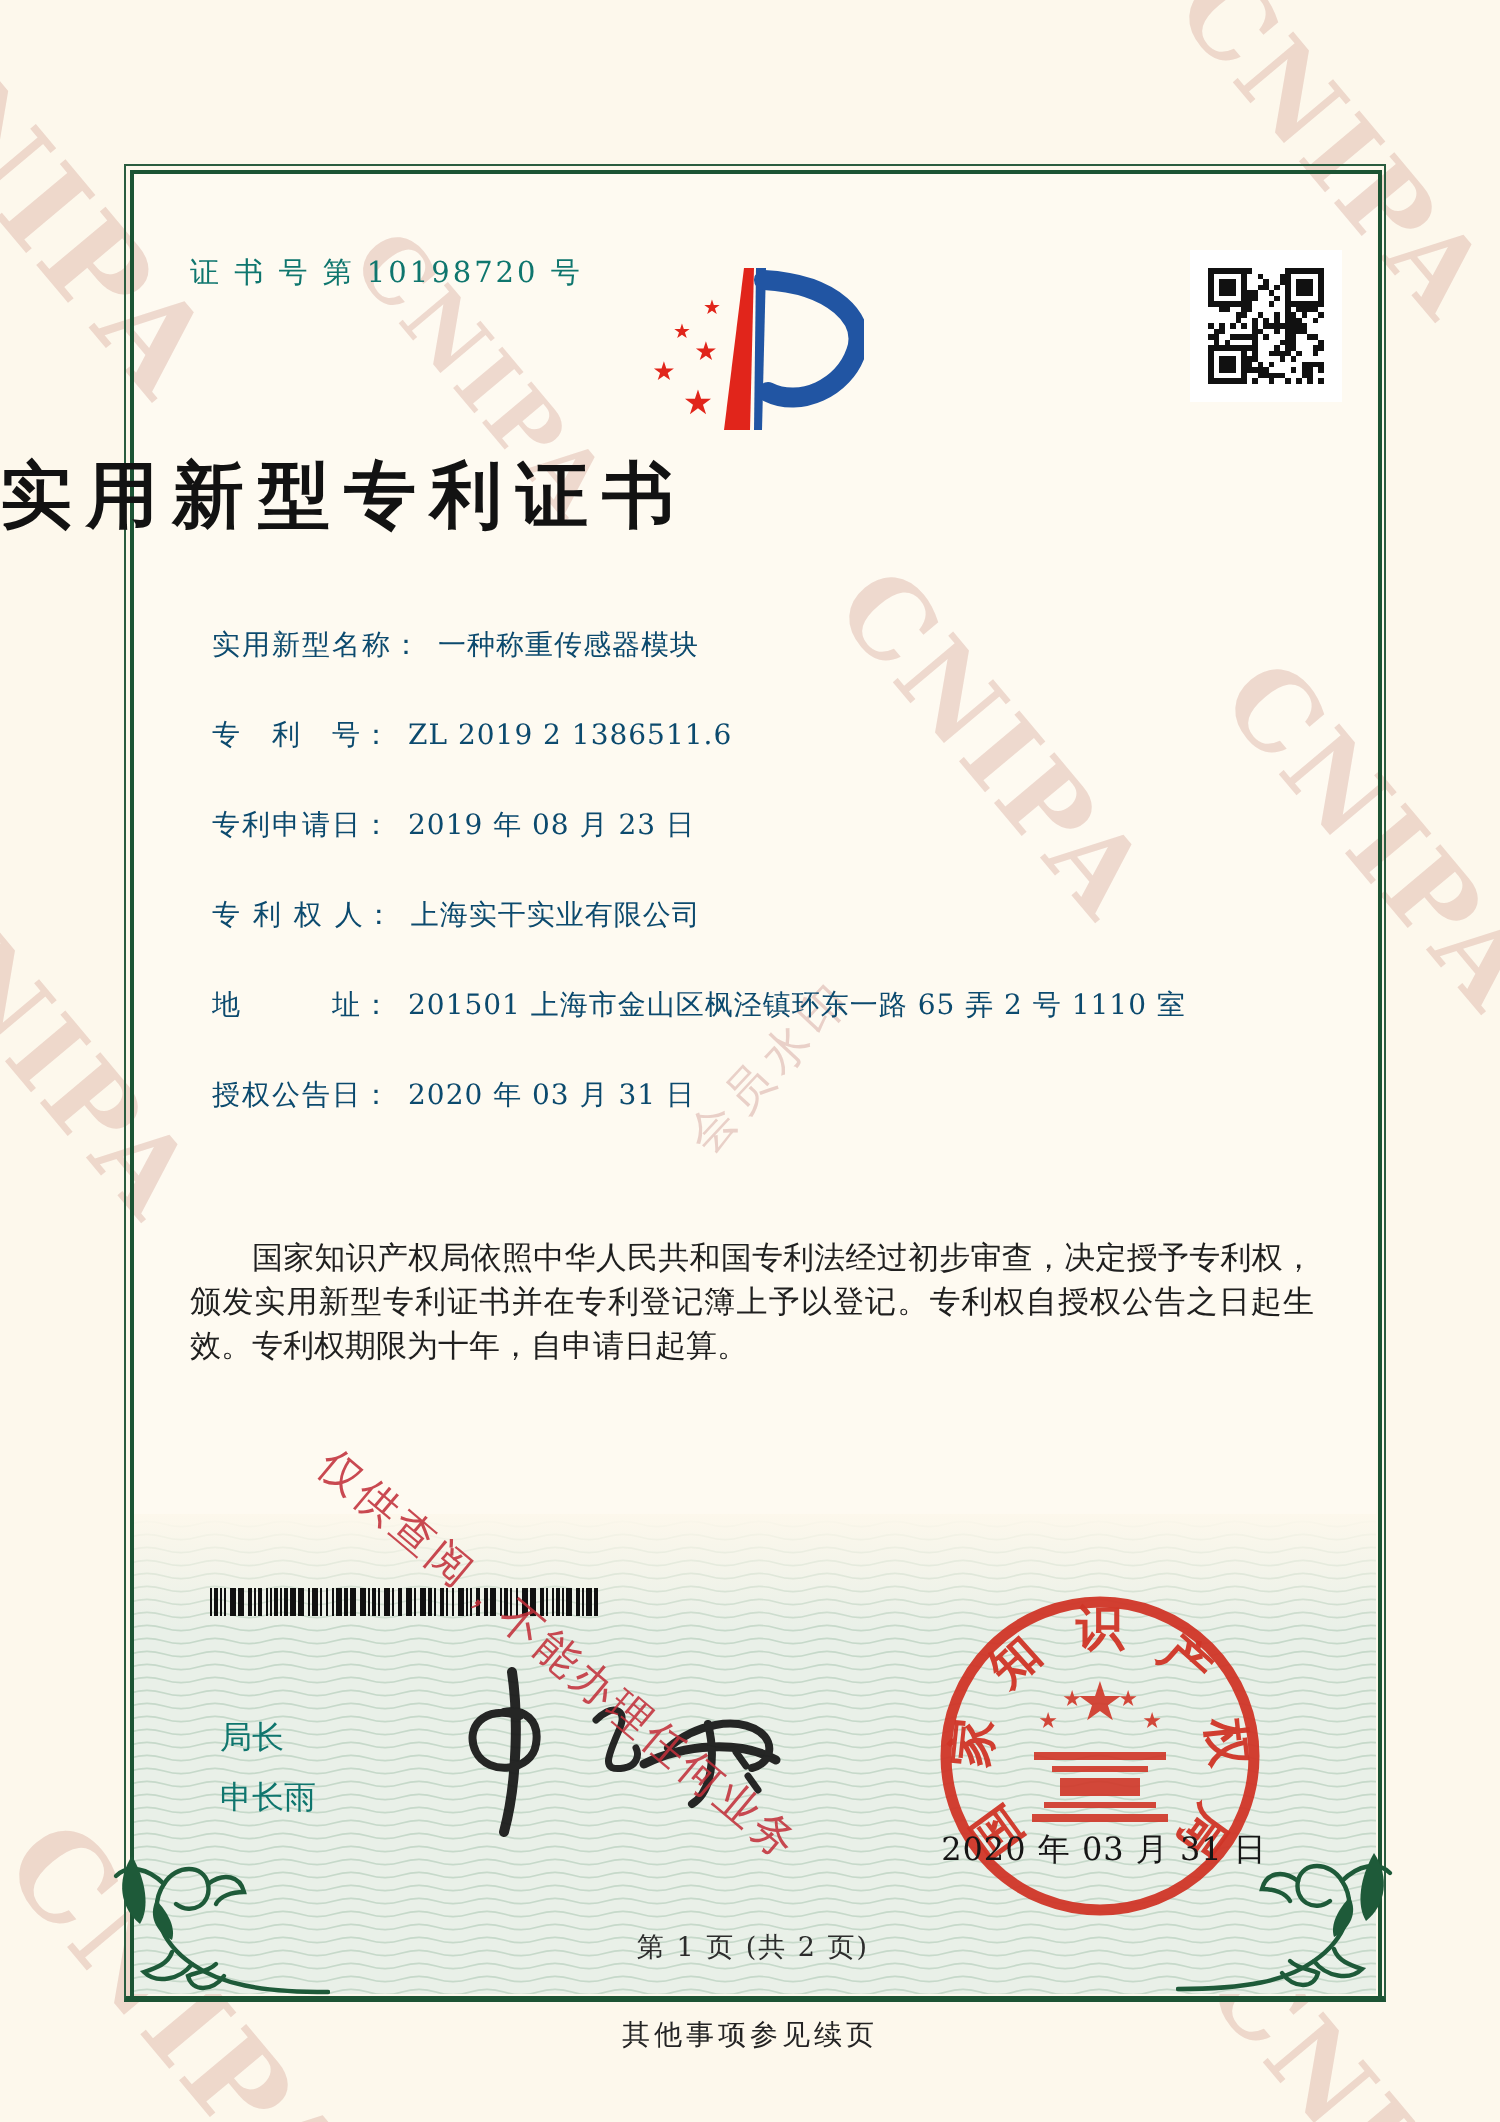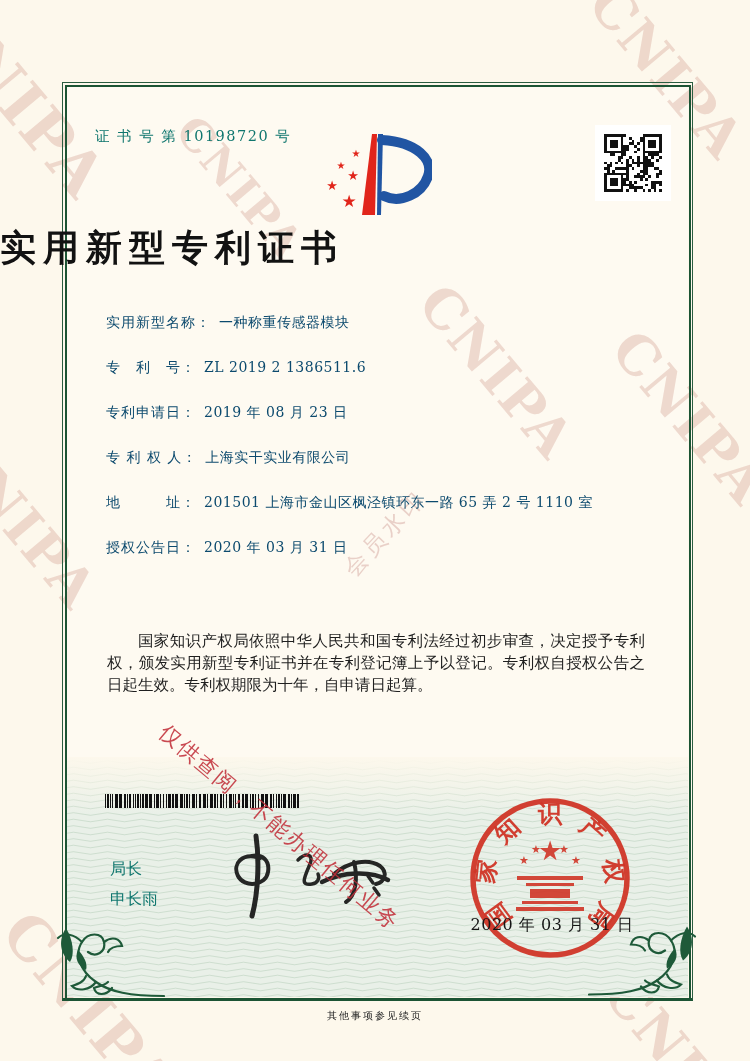--- a/index.html
+++ b/index.html
@@ -29,31 +29,31 @@
   .qr-box{position:absolute;left:595px;top:125px;width:76px;height:76px;background:#fff;z-index:10;
       display:flex;align-items:center;justify-content:center;}
   .title{position:absolute;left:0;right:0;top:224px;font-size:36px;font-weight:bold;
       letter-spacing:7px;color:#121212;z-index:10;}
   .fields{position:absolute;left:106px;top:314px;width:568px;font-size:14px;z-index:10;color:#0c4a6e;}
   .frow{position:relative;height:22px;margin-bottom:23px;white-space:nowrap;letter-spacing:1px;}
   .fval{margin-left:8px;letter-spacing:0.5px;}
   .pair2{position:absolute;left:253px;top:0;}
   .paras{position:absolute;left:95px;top:619px;width:562px;font-size:15.5px;line-height:21.8px;
       text-align:justify;z-index:10;color:#1f1f1f;}
-  .paras p{margin:12px;text-indent:2em;}
+  .paras p{margin:0;text-indent:2em;font-family:Liberation Serif, serif;}
   .barcode{position:absolute;left:105px;top:794px;z-index:10;}
   .signer{position:absolute;left:110px;top:854px;font-size:16px;line-height:30px;z-index:10;color:#0f766e;}
   .signature{position:absolute;left:222px;top:830px;z-index:11;}
   .seal{position:absolute;left:460px;top:788px;z-index:12;}
   .seal svg{font-family:"DejaVu Serif","Liberation Serif",serif;}
   .seal-date{position:absolute;left:462px;top:915px;width:180px;text-align:center;font-size:16px;
       letter-spacing:0.5px;color:#161616;z-index:13;}
   .page-ind{position:absolute;left:62px;width:629px;top:965px;text-align:center;font-size:13.5px;
       letter-spacing:1px;z-index:10;color:#2c2c2c;}
-  .note{position:absolute;left:0;right:0;top:1009px;text-align:center;font-size:10px;letter-spacing:2px;
+  .note{position:absolute;left:0;right:0;top:1009px;text-align:center;font-size:14px;letter-spacing:2px;
       z-index:10;color:#242424;}
   .wm-red{position:absolute;left:172px;top:718px;transform:rotate(40deg);transform-origin:0 0;
       font-size:21.5px;letter-spacing:2px;color:rgba(194,48,58,0.88);z-index:30;white-space:nowrap;}
 </style>
 </head>
 <body>
 
 <div class="page">
 
   <span class="wm" style="left:-30px;top:-15px;font-size:62px;">CNIPA</span>
@@ -415,15 +415,16 @@
         <rect x="-20" y="11" width="40" height="9"></rect>
         <rect x="-28" y="23" width="56" height="3"></rect>
         <rect x="-34" y="29" width="68" height="4"></rect>
       </g>
     </svg>
   </div>
   <div class="seal-date">2020 年 03 月 31 日</div>
 
   <span class="wm-red">仅供查阅，不能办理任何业务</span>
 
+  <div class="page-ind">第 1 页 (共 2 页)</div>
   <div class="note">其他事项参见续页</div>
 
 </div>
 
 </body></html>

